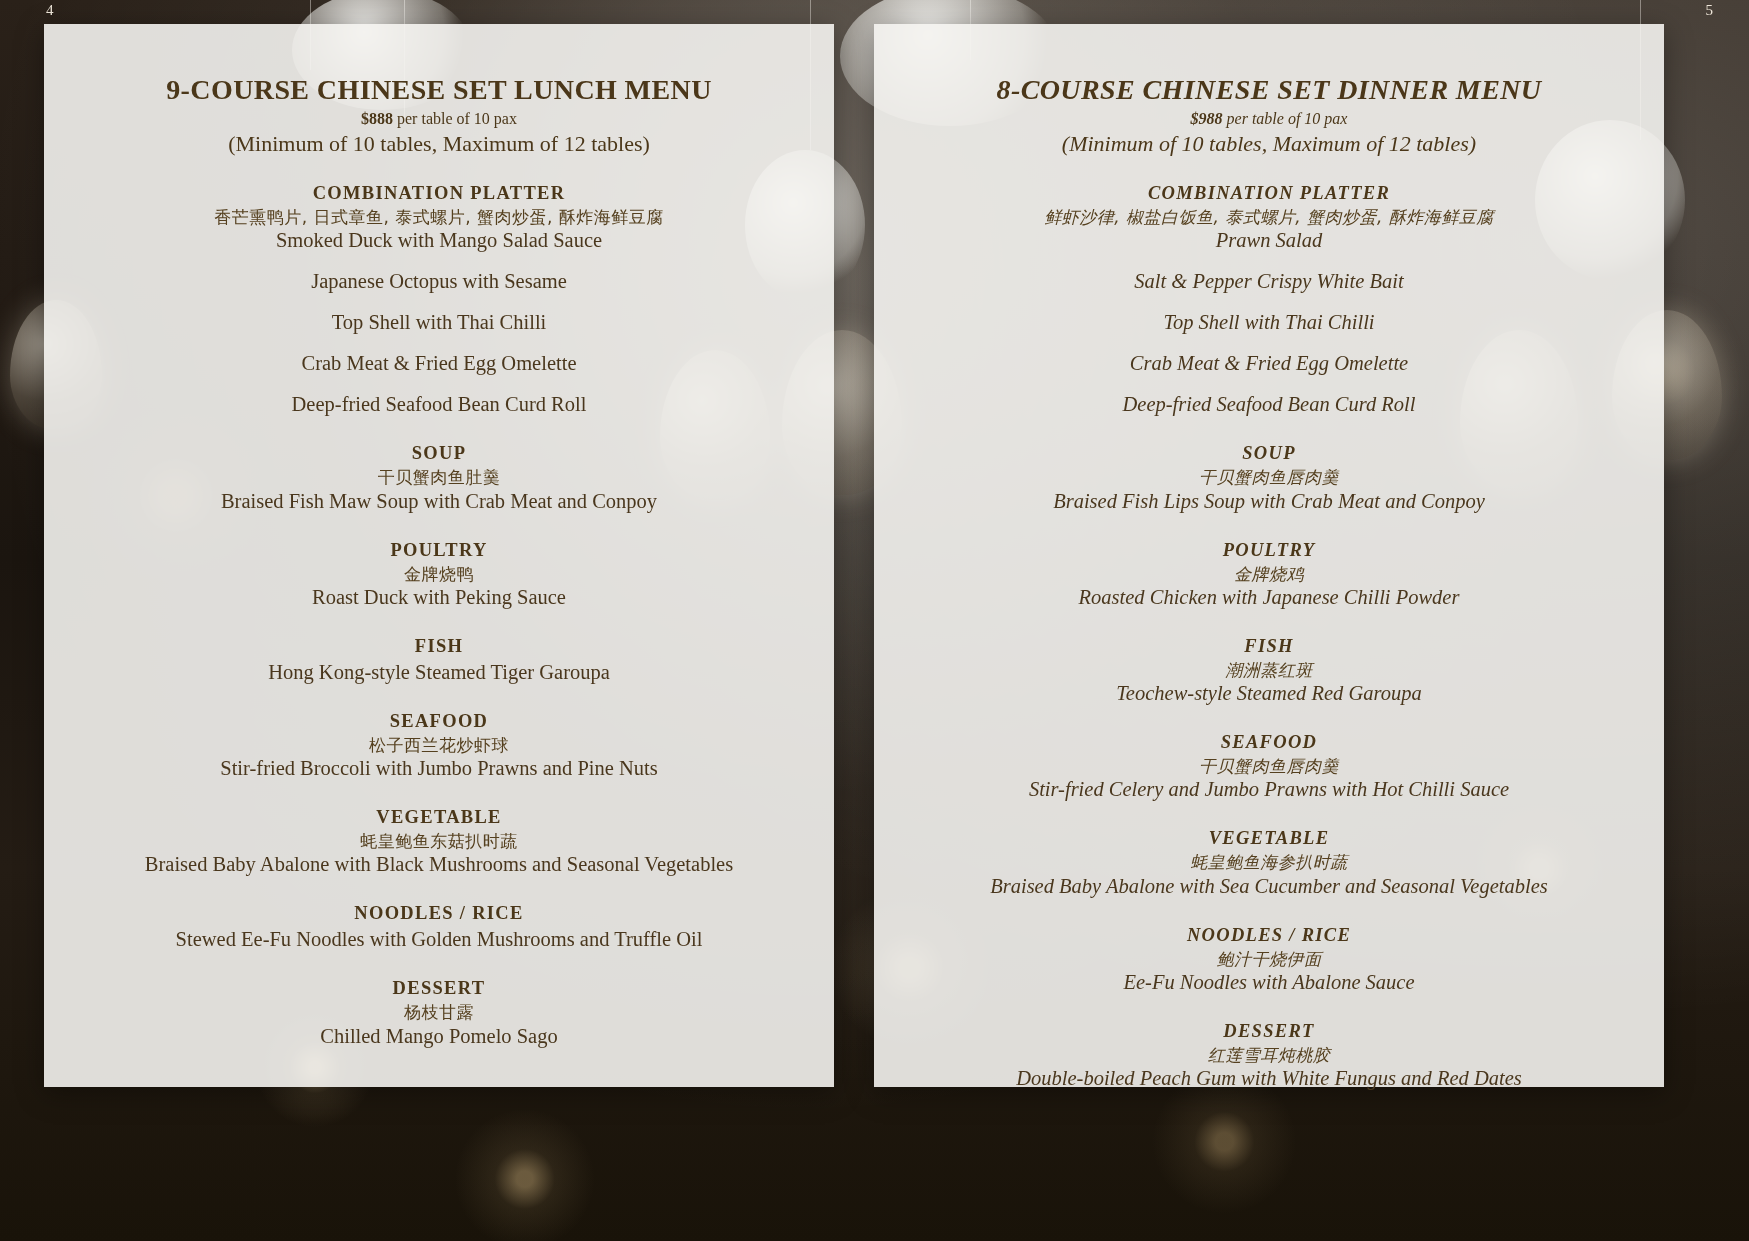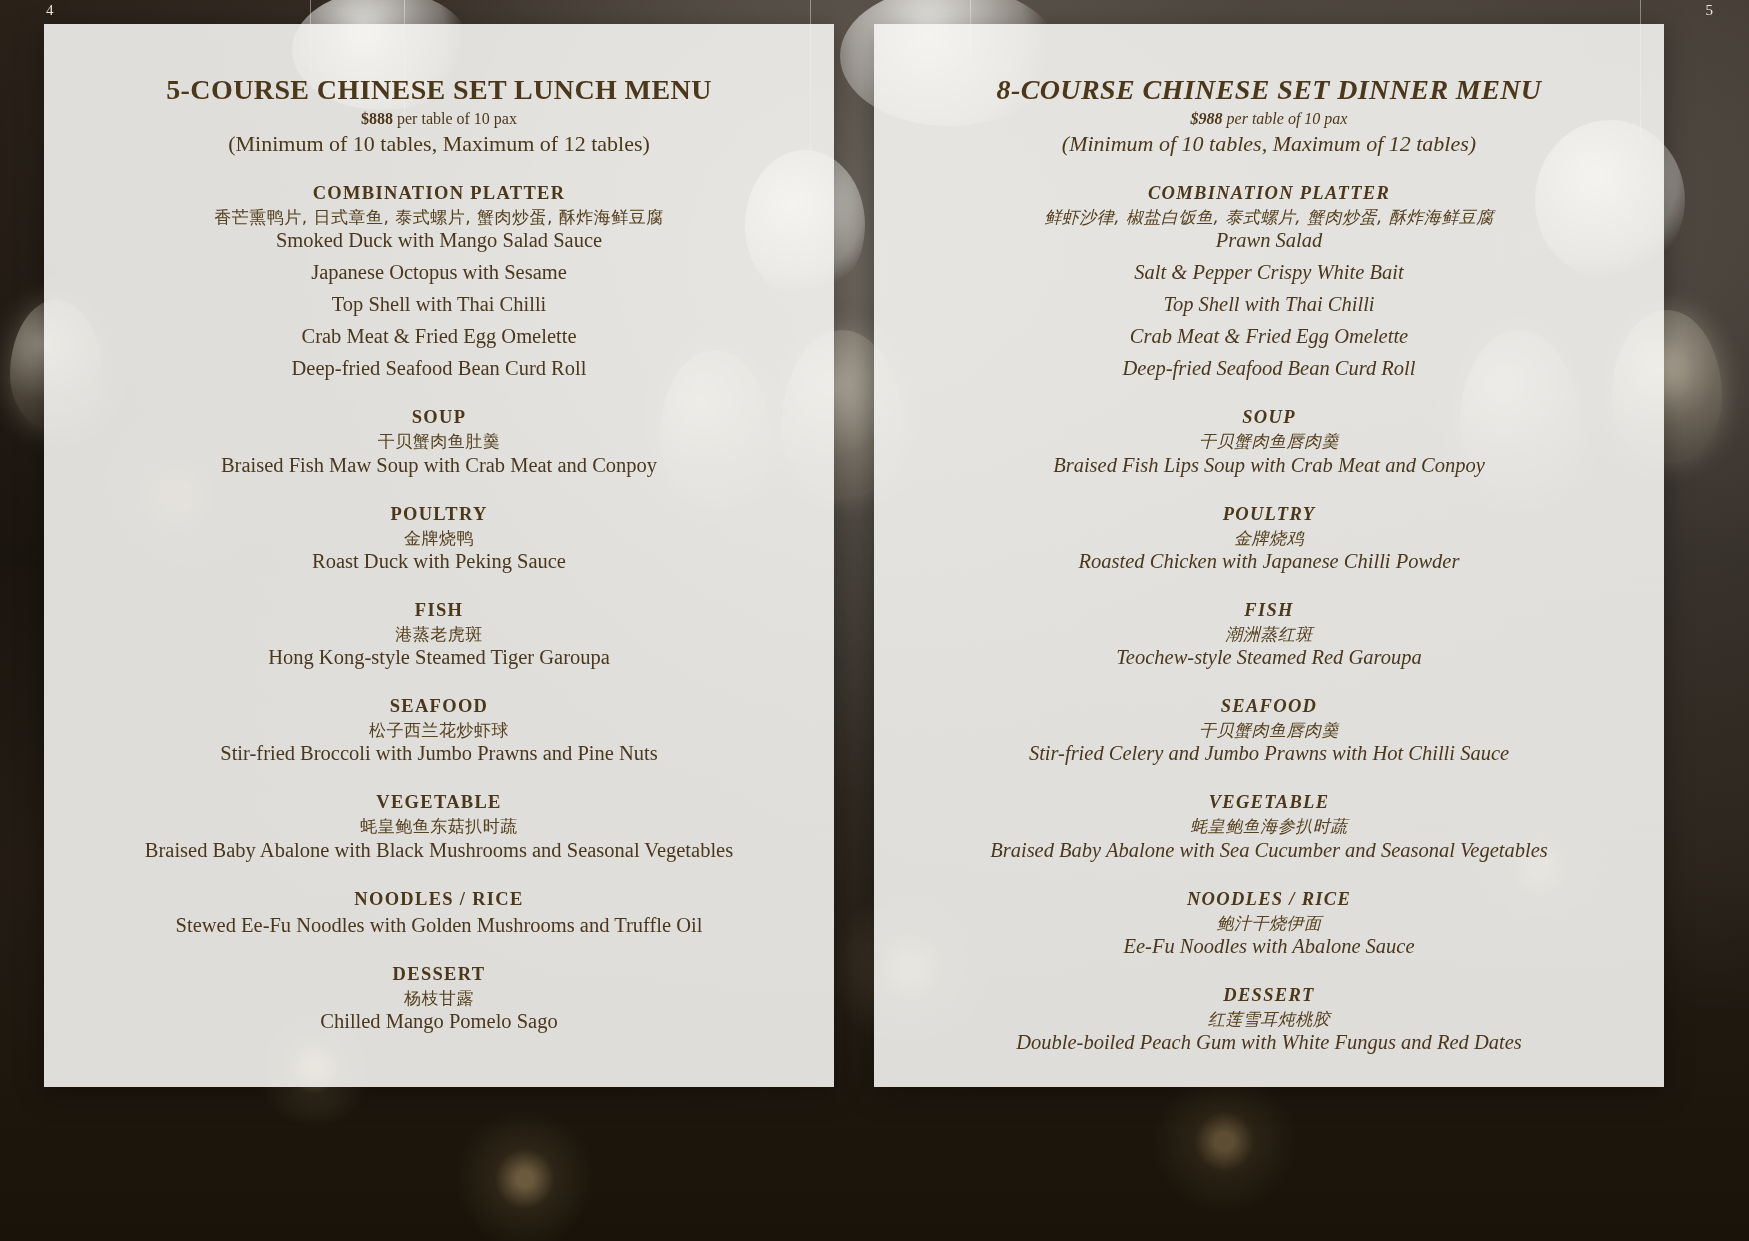--- a/index.html
+++ b/index.html
@@ -122,21 +122,21 @@
     color: #55401f;
     line-height: 1.25;
     font-family: "DejaVu Sans", sans-serif;
     letter-spacing: 0.5px;
   }
   .en {
     font-size: 20.5px;
     color: #4a371d;
     line-height: 1.22;
   }
-  .en + .en { margin-top: 7px; }
+  .en + .en { margin-top: 16px; }
 </style>
 </head>
 <body>
 
 <div class="bg"></div>
 <div class="bg-veil"></div>
 
 <div class="cord" style="left:310px; top:0; height:70px;"></div>
 <div class="cord" style="left:404px; top:0; height:120px;"></div>
 <div class="cord" style="left:810px; top:0; height:150px;"></div>
@@ -154,21 +154,21 @@
 <div class="sprig" style="left:840px; top:-14px; width:220px; height:140px;"></div>
 <div class="sprig" style="left:1535px; top:120px; width:150px; height:160px;"></div>
 
 <div class="folio folio-left">4</div>
 <div class="folio folio-right">5</div>
 
 <div class="pages">
 
   <div class="page page-left">
     <div class="menu">
-      <div class="menu-title">5-COURSE CHINESE SET LUNCH MENU</div>
+      <div class="menu-title">9-COURSE CHINESE SET LUNCH MENU</div>
       <div class="price-line">
         <span class="amount">$888</span><span> per table of 10 pax</span>
       </div>
       <div class="sub-line">(Minimum of 10 tables, Maximum of 12 tables)</div>
 
       <div class="course">
         <div class="course-name">COMBINATION PLATTER</div>
         <div class="cn">香芒熏鸭片, 日式章鱼, 泰式螺片, 蟹肉炒蛋, 酥炸海鲜豆腐</div>
         <div class="en">Smoked Duck with Mango Salad Sauce</div>
         <div class="en">Japanese Octopus with Sesame</div>
@@ -184,21 +184,20 @@
       </div>
 
       <div class="course">
         <div class="course-name">POULTRY</div>
         <div class="cn">金牌烧鸭</div>
         <div class="en">Roast Duck with Peking Sauce</div>
       </div>
 
       <div class="course">
         <div class="course-name">FISH</div>
-        <div class="cn">港蒸老虎斑</div>
         <div class="en">Hong Kong-style Steamed Tiger Garoupa</div>
       </div>
 
       <div class="course">
         <div class="course-name">SEAFOOD</div>
         <div class="cn">松子西兰花炒虾球</div>
         <div class="en">Stir-fried Broccoli with Jumbo Prawns and Pine Nuts</div>
       </div>
 
       <div class="course">

